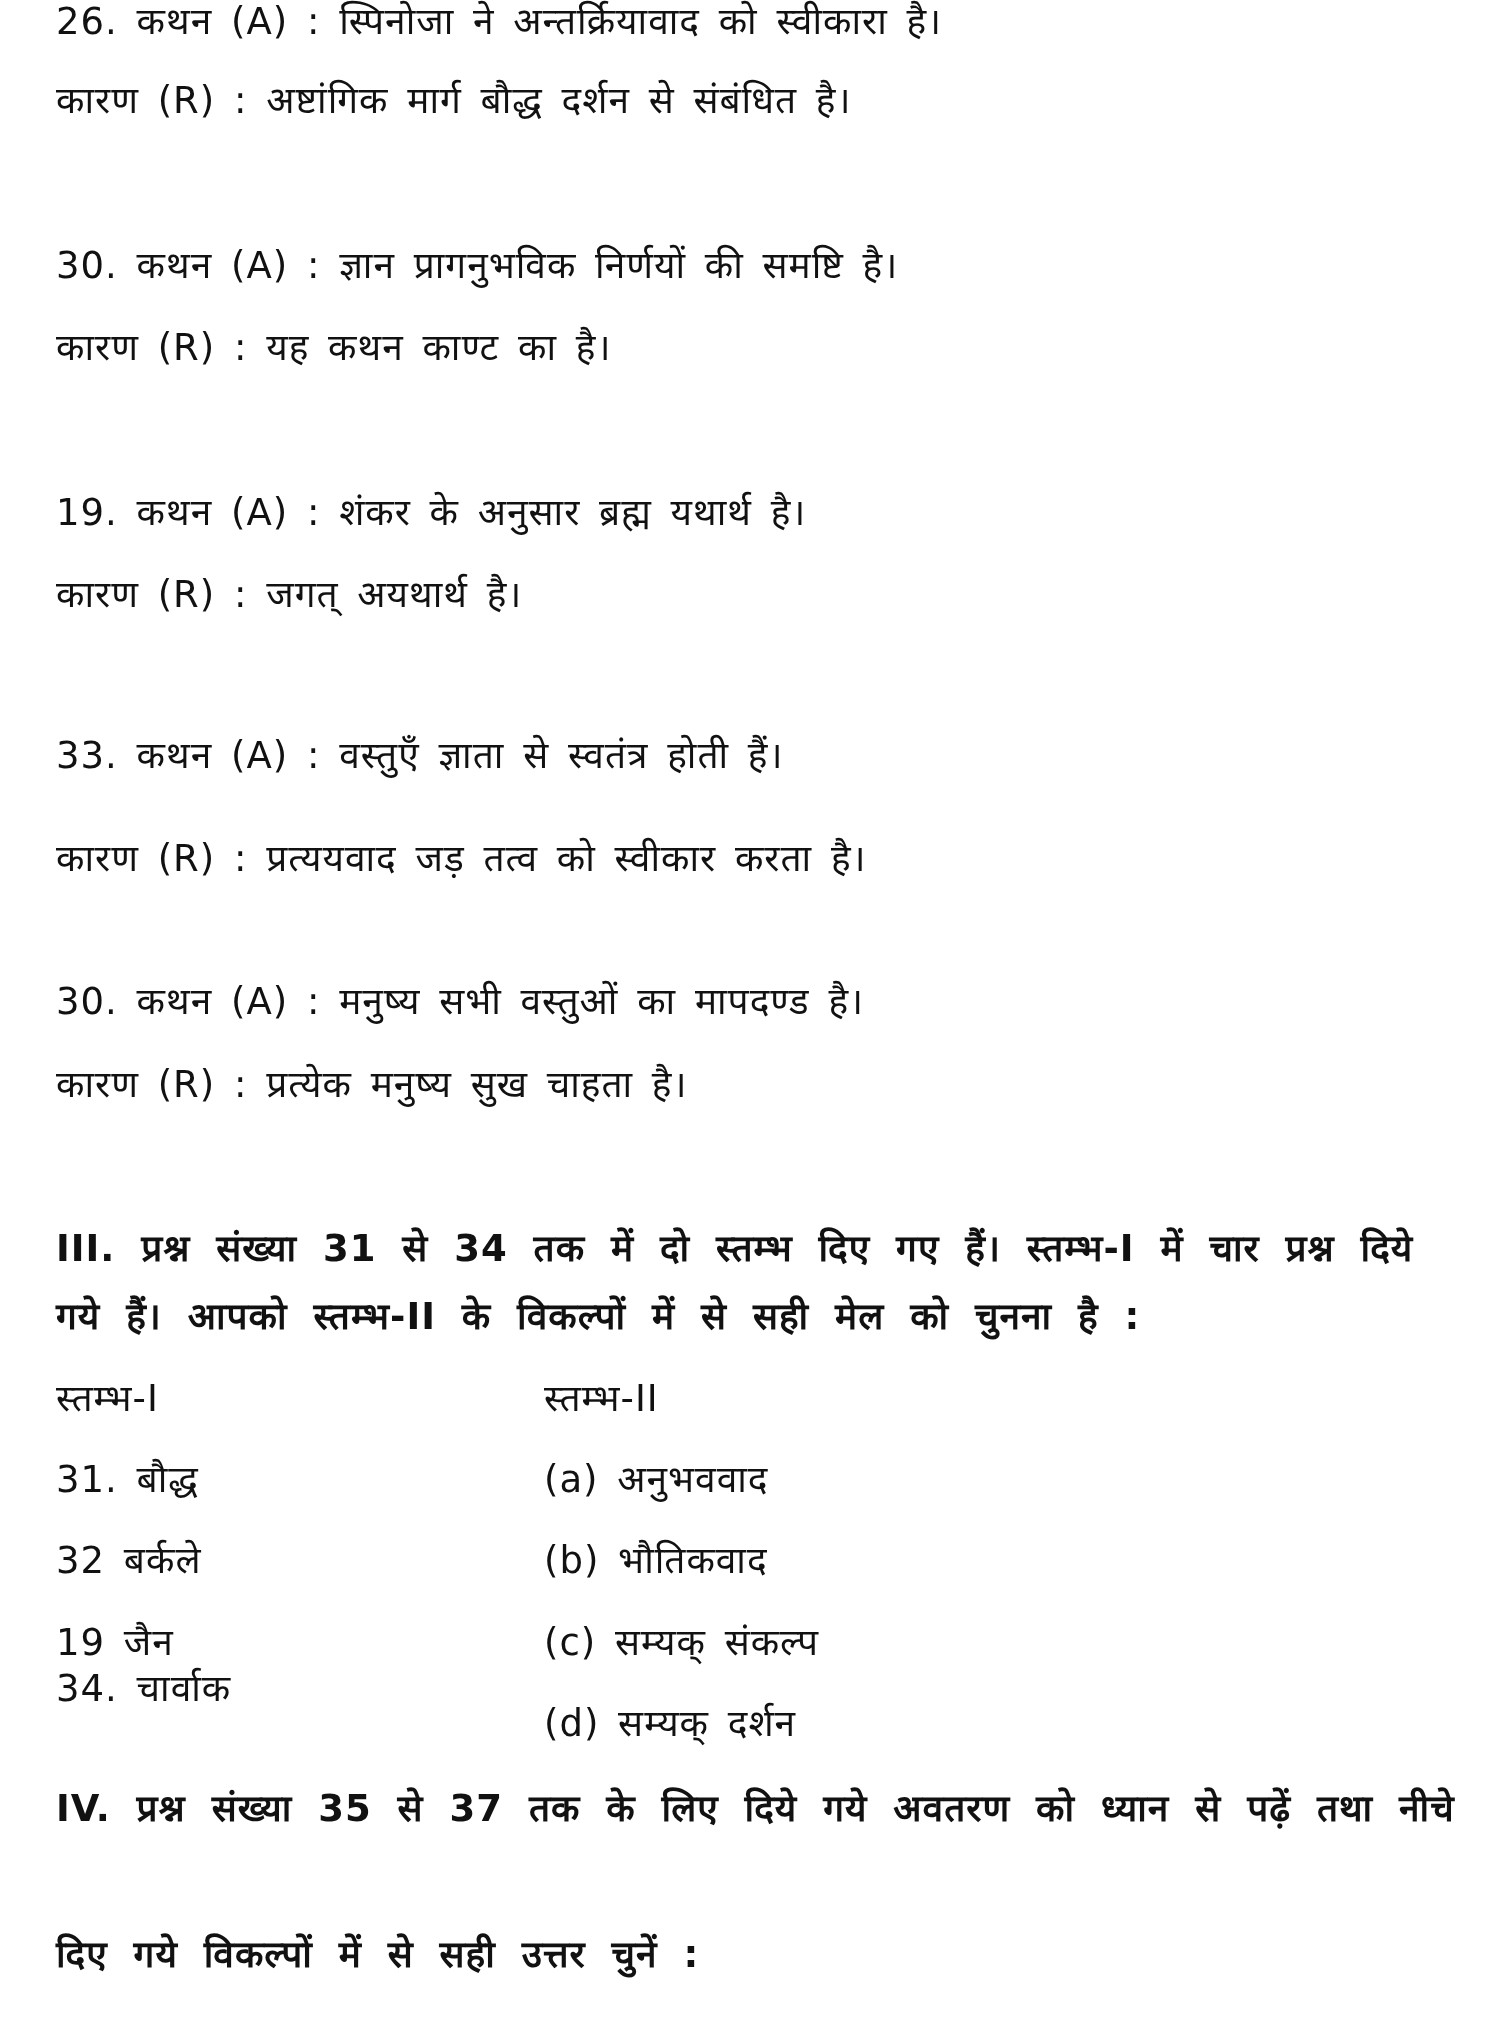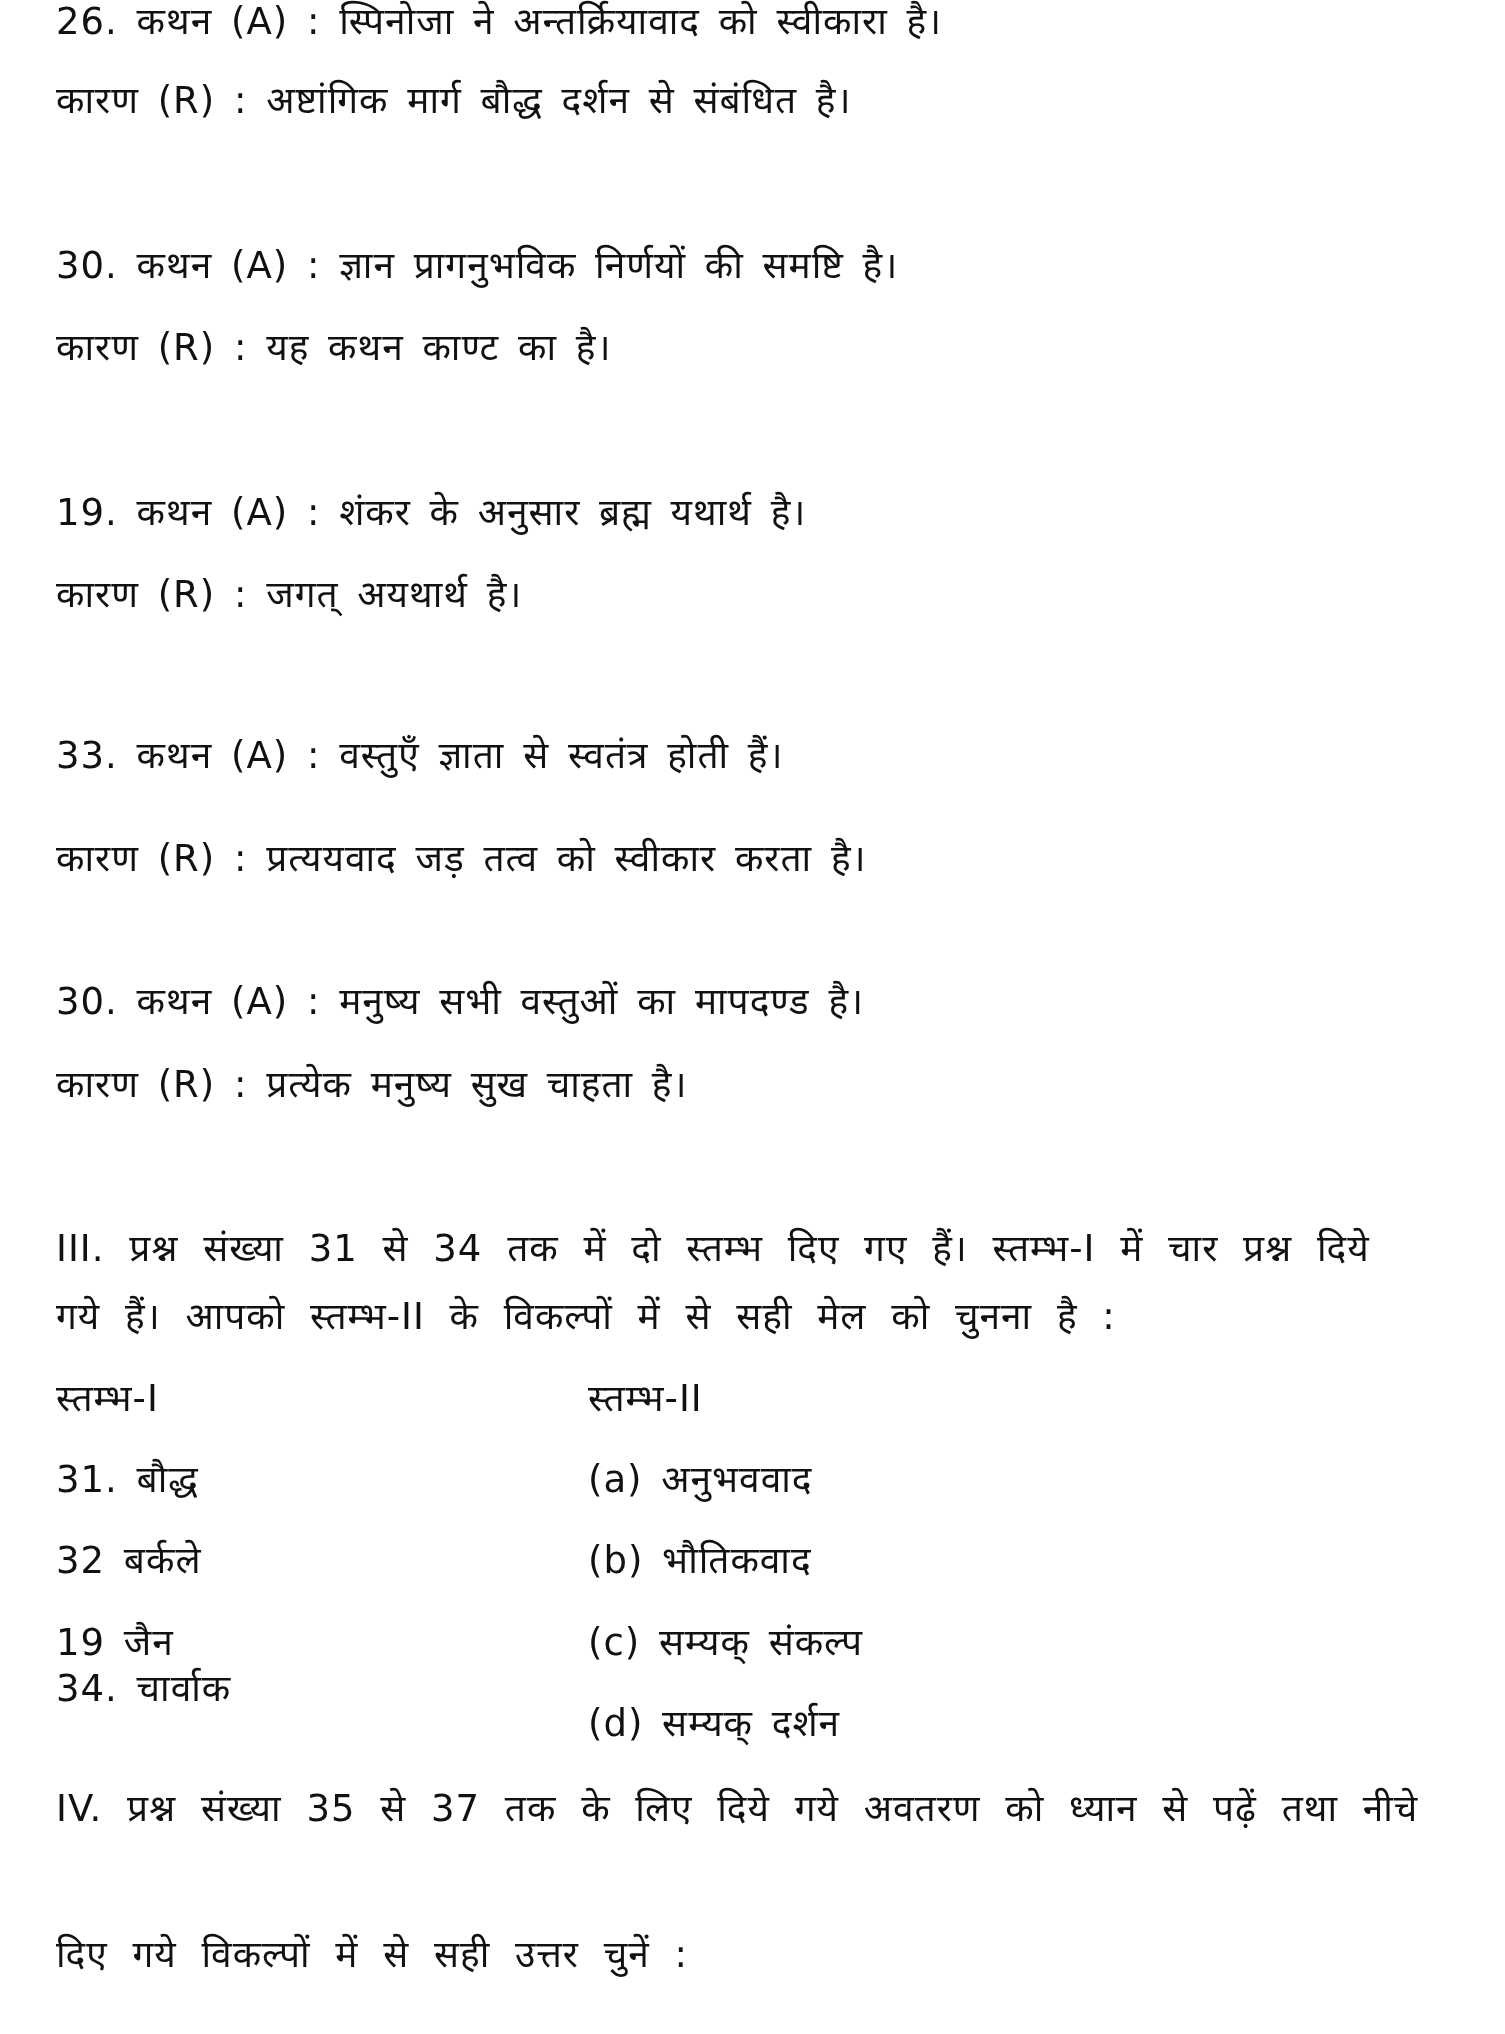--- a/index.html
+++ b/index.html
@@ -5,22 +5,22 @@
   html, body { margin: 0; padding: 0; background: #ffffff; }
   body {
     width: 1505px; height: 2034px; position: relative; overflow: hidden;
     font-family: "DejaVu Sans", "Liberation Sans", sans-serif;
     color: #111111;
   }
   .line {
     position: absolute; left: 56px; white-space: nowrap;
     font-size: 37px; line-height: 50px; letter-spacing: 1px; word-spacing: 6px;
   }
-  .col2 { left: 588px; text-align: right; }
-  .wide { word-spacing: 12px; }
+  .col2 { left: 544px; text-align: right; }
+  .wide { word-spacing: 12px; font-weight: bold; }
 </style>
 </head>
 <body>
 
 <div>
   <div class="line" style="top:-3px">26. कथन (A) : स्पिनोजा ने अन्तर्क्रियावाद को स्वीकारा है।</div>
   <div class="line" style="top:76px">कारण (R) : अष्टांगिक मार्ग बौद्ध दर्शन से संबंधित है।</div>
 </div>
 <div>
   <div class="line" style="top:241px">30. कथन (A) : ज्ञान प्रागनुभविक निर्णयों की समष्टि है।</div>

